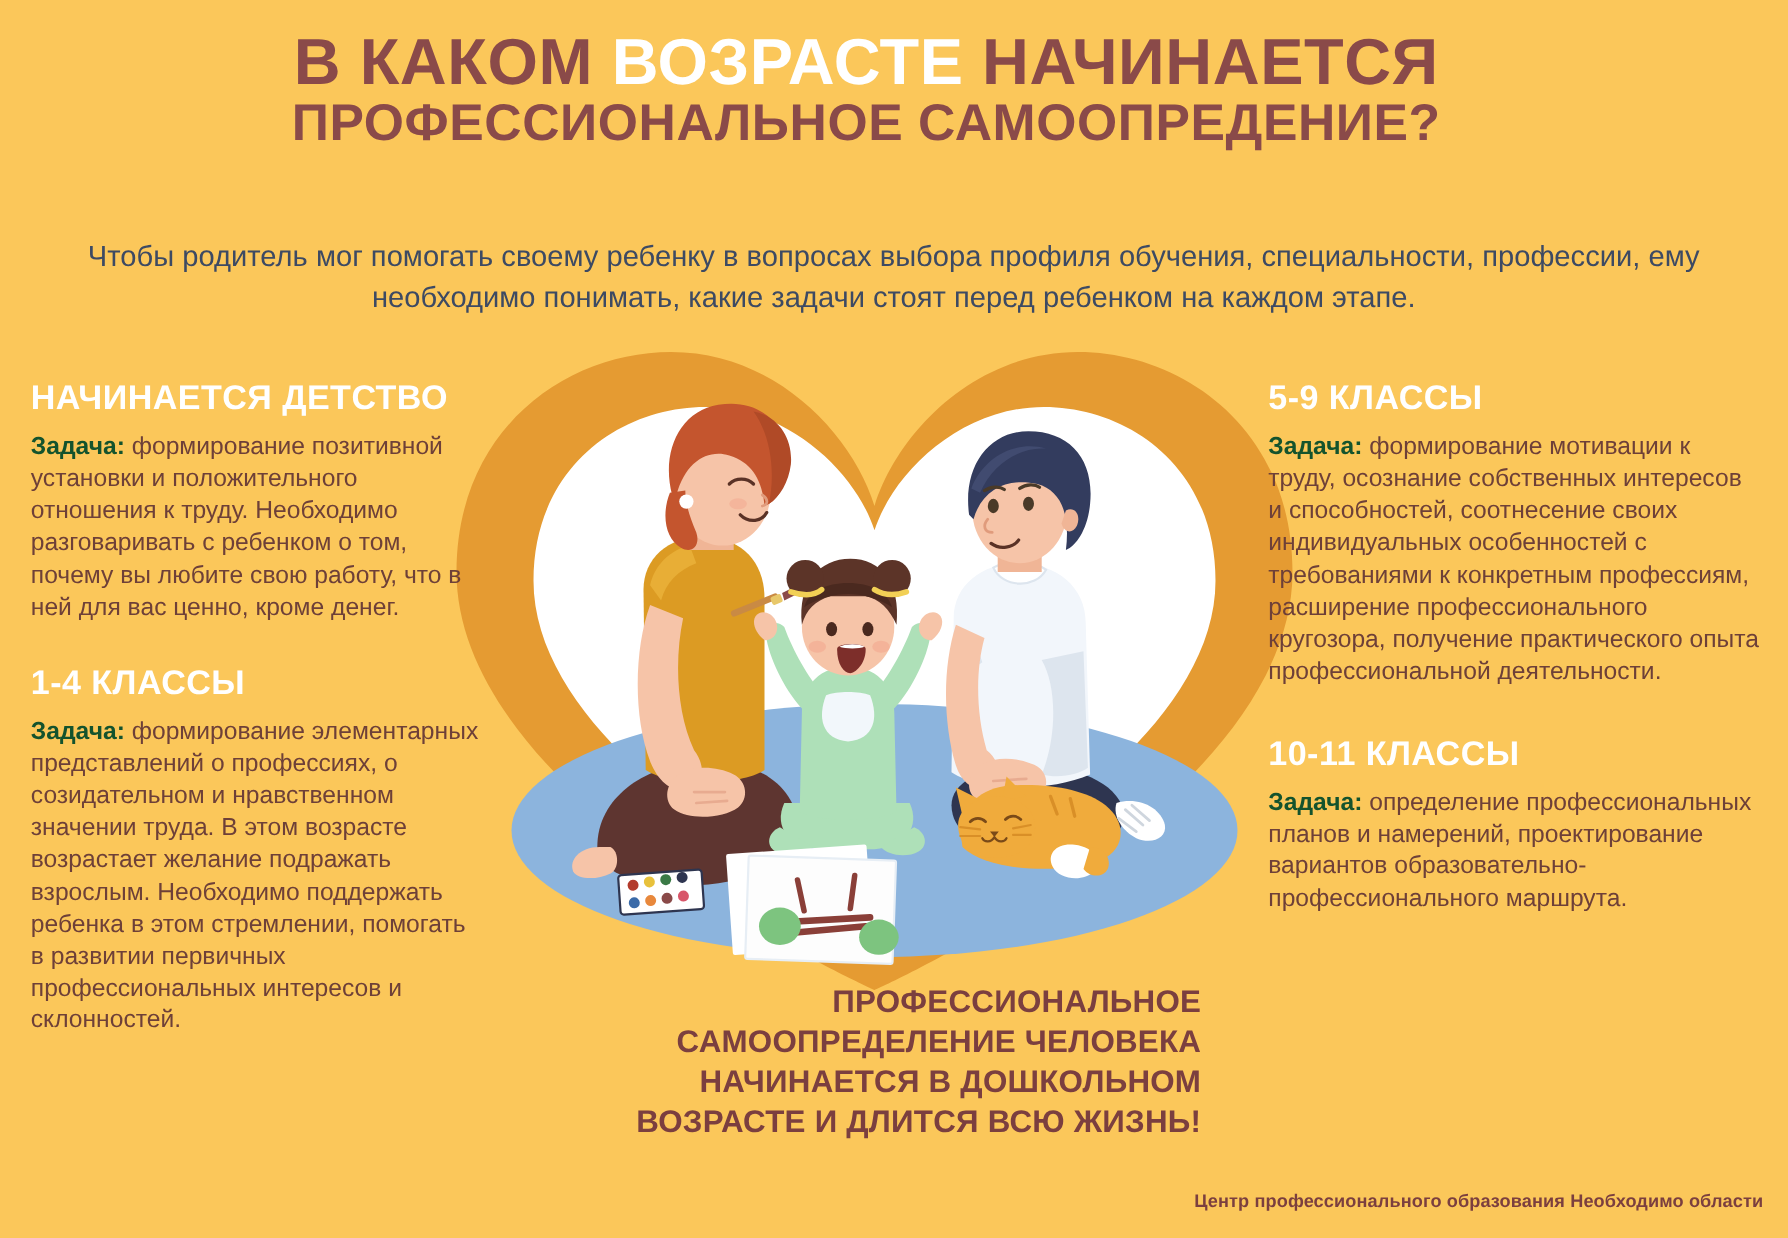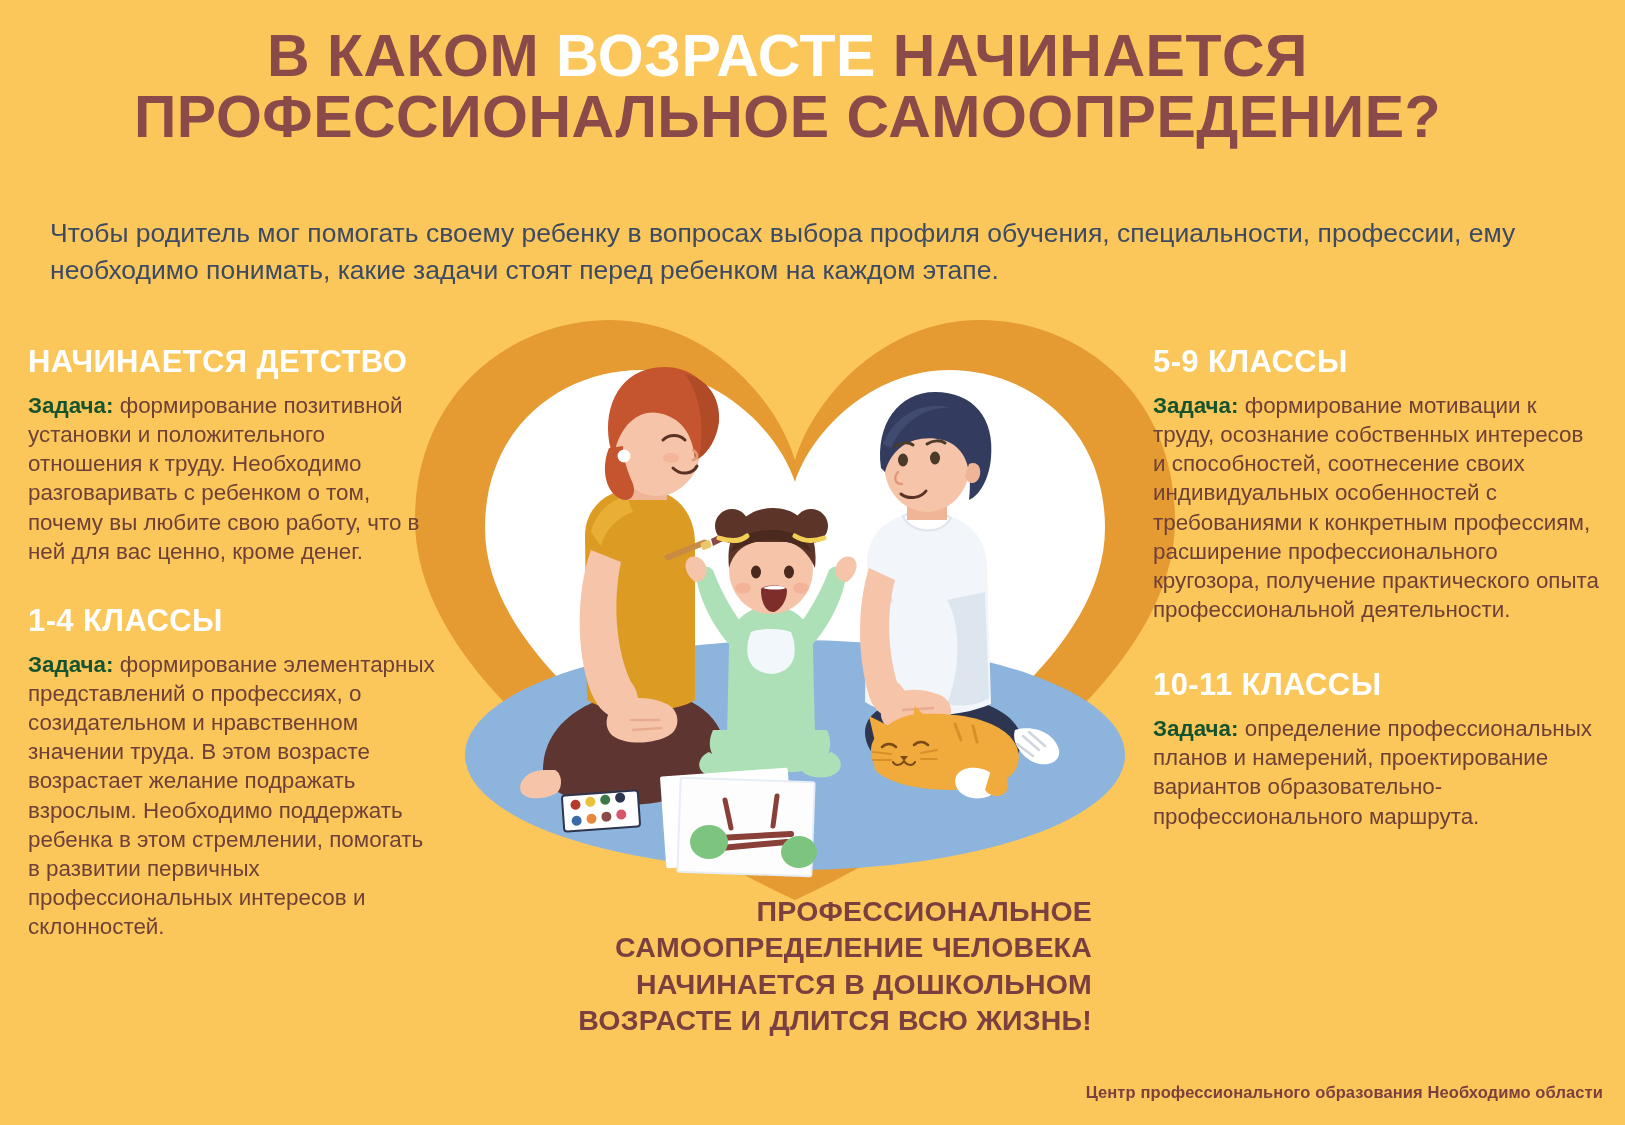--- a/index.html
+++ b/index.html
@@ -35,30 +35,30 @@
     line-height: 1.03;
   }
   .title-line {
     font-family: "Liberation Sans", sans-serif;
     font-weight: bold;
     font-size: 59px;
     letter-spacing: 0.5px;
     color: #8a4a49;
     white-space: nowrap;
   }
-  .title-line.l2 { font-size: 59px; }
+  .title-line.l2 { font-size: 47px; }
   .title-hi { color: #ffffff; }
 
   
   .subtitle {
     position: absolute;
     top: 215px;
     left: 50px;
     width: 1525px;
-    text-align: left;
+    text-align: center;
     font-size: 26.5px;
     line-height: 1.38;
     color: #3d4a63;
     font-weight: 500;
   }
 
   
   .illo {
     position: absolute;
     left: 395px;

